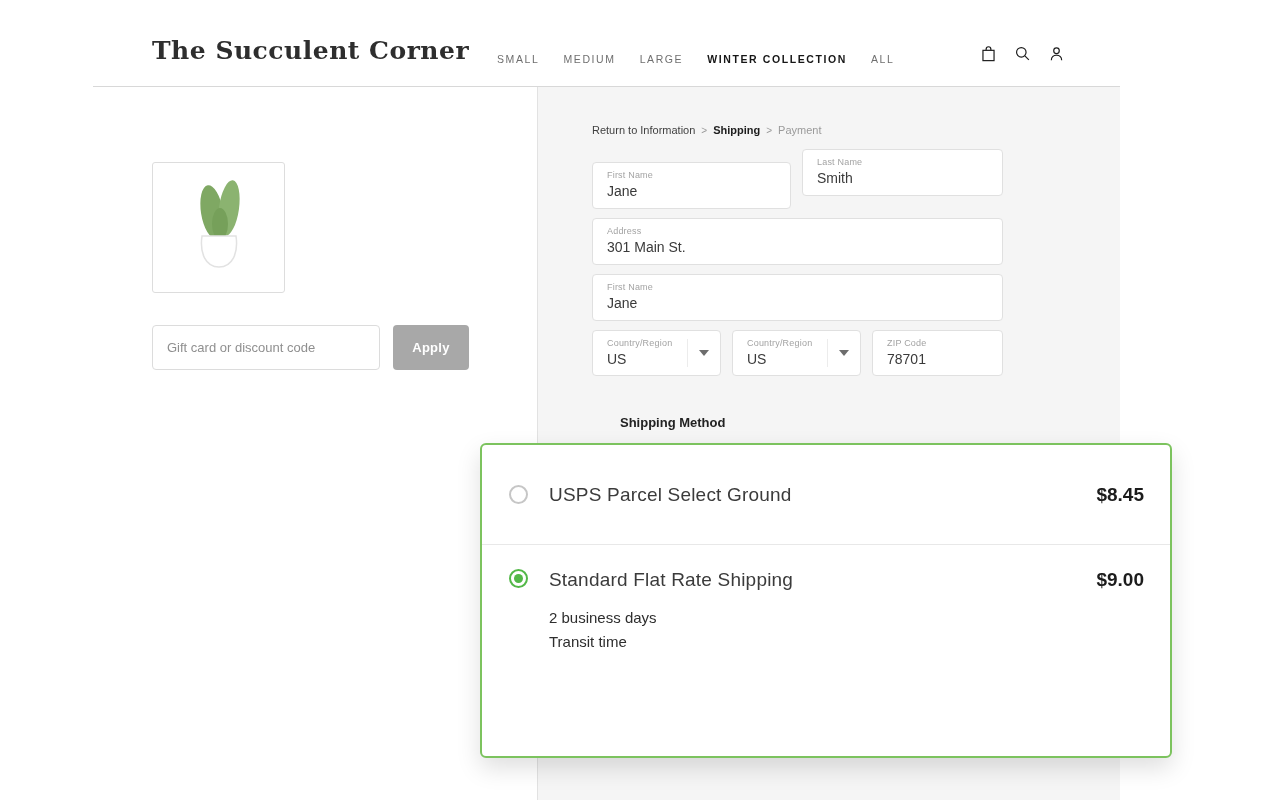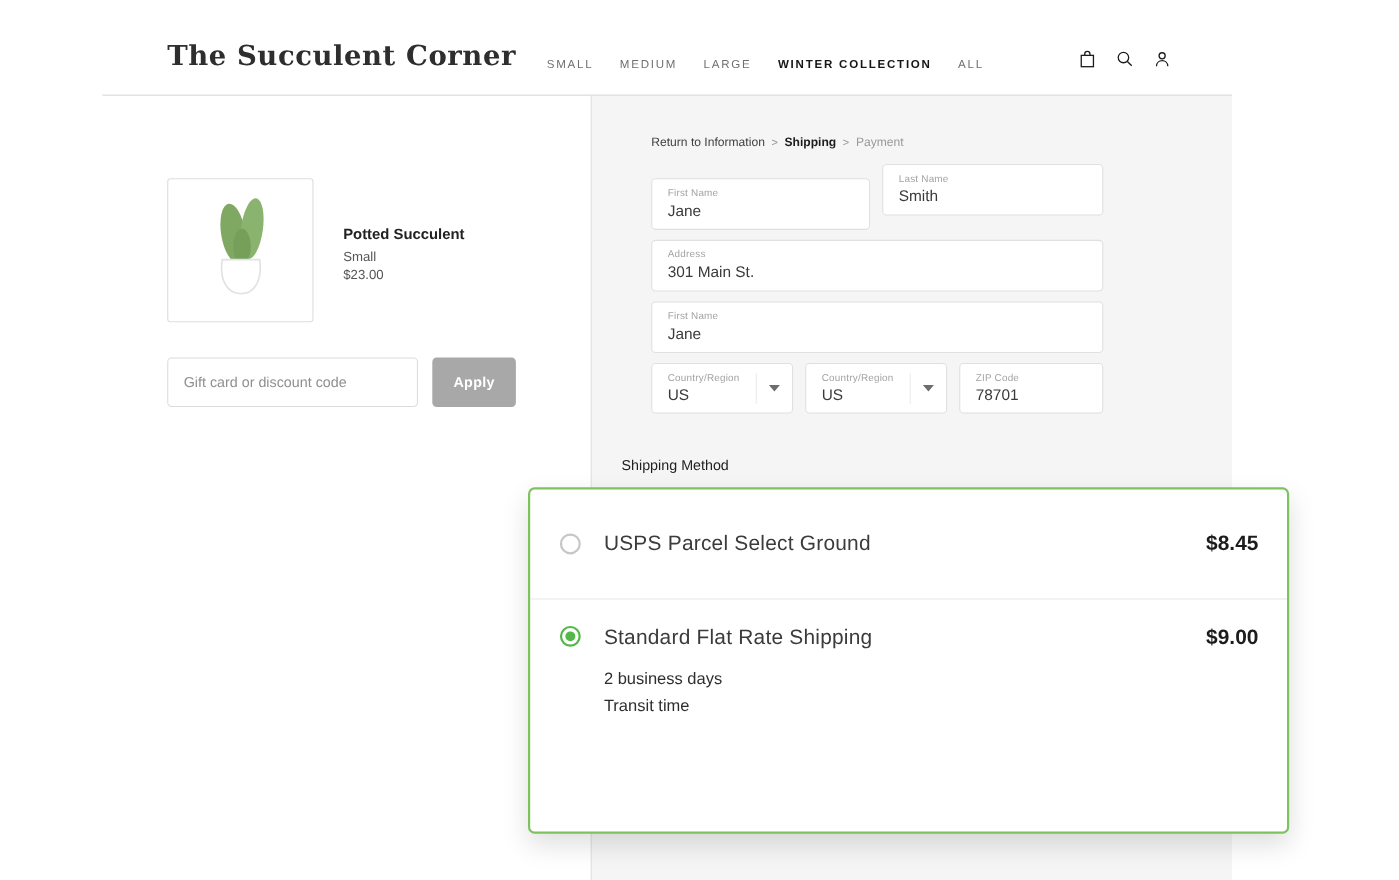--- a/index.html
+++ b/index.html
@@ -35,21 +35,21 @@
   .crumb-next { color:#9a9a9a; }
   .crumb-back { cursor:pointer; }
 
   
   .field { position:absolute; background:#fff; border:1px solid #e0e0e0; border-radius:4px; padding:7px 14px 0 14px; overflow:hidden; }
   .field .flabel { font-size:9px; color:#a3a3a3; letter-spacing:0.2px; margin-bottom:3px; }
   .field .fvalue { font-size:14px; color:#3a3a3a; }
   .dd-divider { position:absolute; right:32px; top:8px; bottom:8px; width:1px; background:#ececec; }
   .dd-caret { position:absolute; right:11px; top:50%; margin-top:-3px; width:0; height:0; border-left:5px solid transparent; border-right:5px solid transparent; border-top:6px solid #6d6d6d; }
 
-  .ship-heading { position:absolute; left:565px; top:415px; font-size:13px; font-weight:400; color:#222; }
+  .ship-heading { position:absolute; left:620px; top:415px; font-size:13px; font-weight:700; color:#222; }
 
   
   .ship-panel { position:absolute; left:480px; top:443px; width:692px; height:315px; background:#fff; border:2px solid #7cc35e; border-radius:6px; box-shadow:0 10px 24px rgba(0,0,0,0.13); display:flex; flex-direction:column; }
   .ship-row { display:flex; align-items:center; padding:0 26px 0 27px; height:100px; border-bottom:1px solid #e8e8e8; cursor:pointer; }
   .ship-row.last { border-bottom:none; height:auto; flex:1; align-items:flex-start; padding-top:24px; }
   .radio { width:19px; height:19px; border-radius:50%; border:2px solid #c6c6c6; background:#fff; flex:none; margin-right:21px; position:relative; }
   .radio.selected { border-color:#53b848; }
   .radio.selected::after { content:""; position:absolute; left:50%; top:50%; width:9px; height:9px; margin:-4.5px 0 0 -4.5px; border-radius:50%; background:#53b848; }
   .opt-label { font-size:19px; color:#3b3b3b; letter-spacing:0.2px; }
   .opt-price { margin-left:auto; font-size:19px; font-weight:700; color:#1c1c1c; }
@@ -94,25 +94,20 @@
     </span>
   </div>
 
   <div class="product-card">
     <svg width="92" height="112" viewBox="0 0 92 112">
       <ellipse cx="39" cy="40" rx="11" ry="27" fill="#7fa863" transform="rotate(-9 39 40)"></ellipse>
       <ellipse cx="56" cy="36" rx="10" ry="28" fill="#8bb370" transform="rotate(8 56 36)"></ellipse>
       <ellipse cx="47" cy="52" rx="8" ry="16" fill="#76a05a"></ellipse>
       <path d="M29 64 h34 c2.5 17 -3.5 31 -17 31 s-19.5 -14 -17 -31 z" fill="#ffffff" stroke="#e2e2e2" stroke-width="1.5"></path>
     </svg>
-  </div>
-  <div class="product-info">
-    <div class="product-name">Potted Succulent</div>
-    <div class="product-variant">Small</div>
-    <div class="product-price">$23.00</div>
   </div>
 
   <input class="discount-input" type="text" placeholder="Gift card or discount code" style="">
   <button class="apply-btn">Apply</button>
 
   <div class="breadcrumb">
     <span class="crumb-back">Return to Information</span>
     <span class="crumb-sep">&gt;</span>
     <span class="crumb-current">Shipping</span>
     <span class="crumb-sep">&gt;</span>

